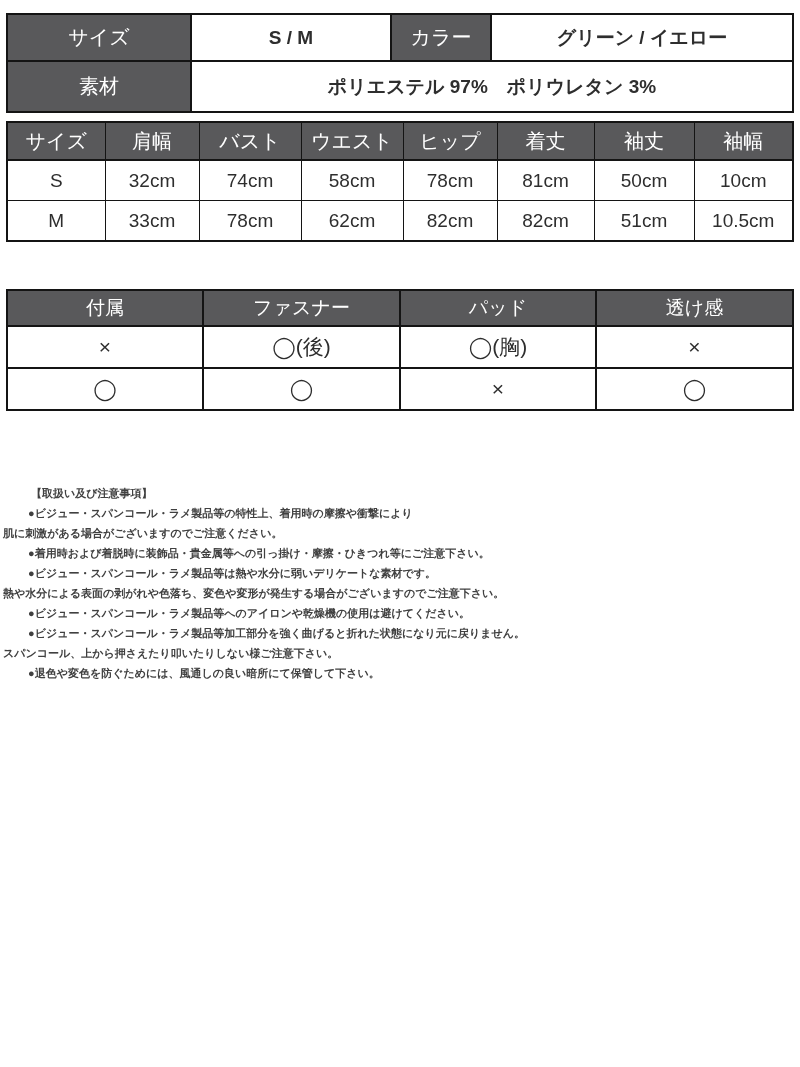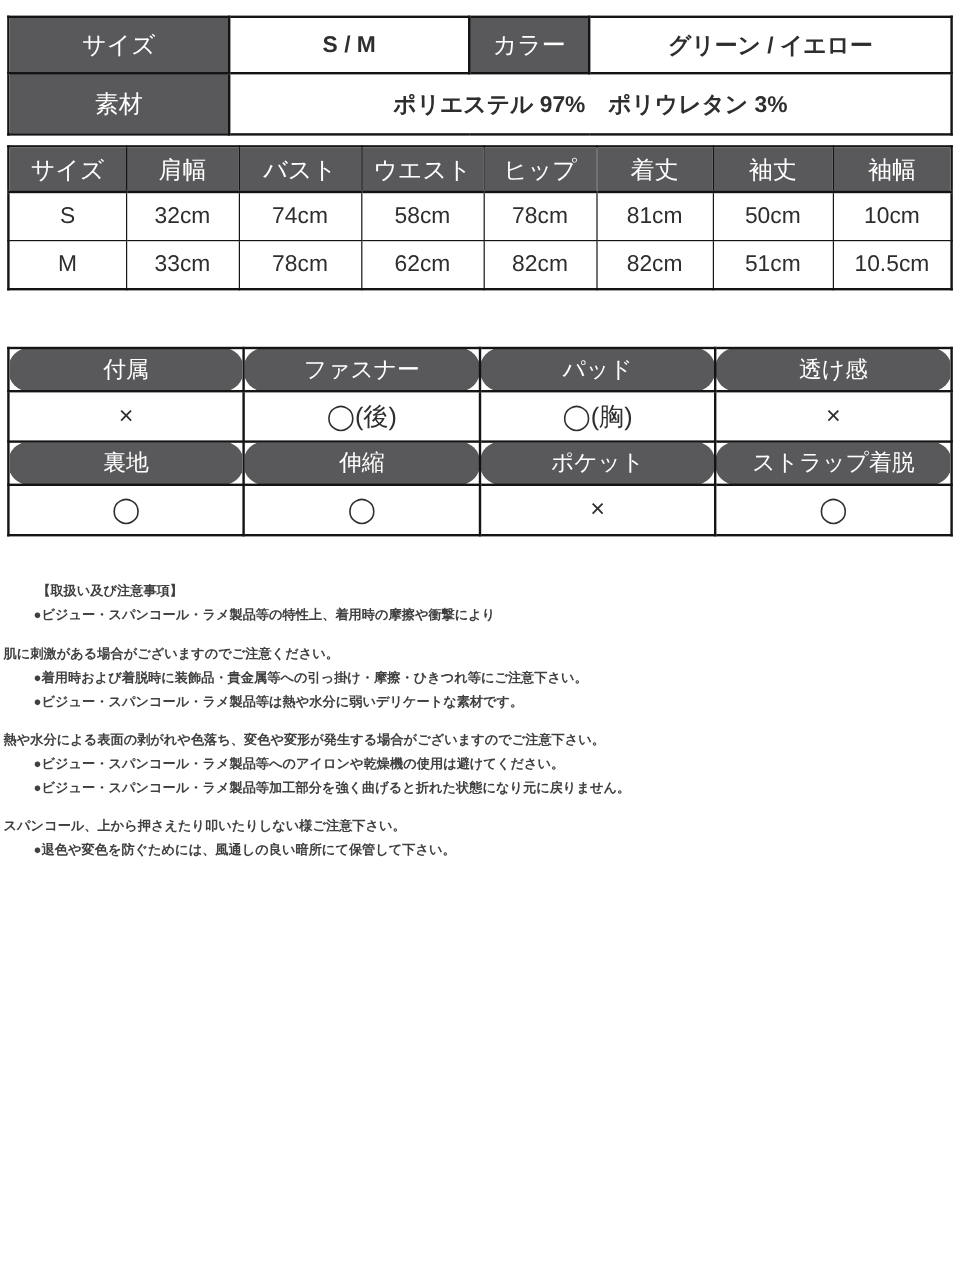--- a/index.html
+++ b/index.html
@@ -40,30 +40,30 @@
   #spec-table tr:nth-child(2) td{height:47px;margin-left:16px;}
   #spec-table td.val{font-size:19px;color:#2e2e2e;font-weight:bold;}
   
   #meas-table{left:6px;top:121px;width:786px;border:2px solid var(--border);}
   #meas-table td{border:1px solid var(--border);font-size:19px;}
   #meas-table td.hdr{font-size:20px;border-bottom:2px solid var(--border);height:34px;}
   #meas-table tr.data td{height:37px;color:#2e2e2e;}
   
   #feat-table{left:6px;top:289px;width:786px;}
   #feat-table td{border:2px solid var(--border);}
-  #feat-table td.hdr{font-size:19px;height:32px;border-radius:17px;}
+  #feat-table td.hdr{font-size:19px;height:32px;}
   #feat-table tr.vals td{height:38px;font-size:21px;color:#2e2e2e;}
   
   #care-notes{
     position:absolute;left:0;top:483px;width:796px;
     font-size:11px;line-height:20px;color:#404040;font-weight:bold;
   }
   #care-notes .title{padding-left:31px;}
   #care-notes .bullet{padding-left:28px;}
-  #care-notes .flush{padding-left:3px;margin-top:12px;}
+  #care-notes .flush{padding-left:3px;}
 </style>
 </head>
 <body>
 
 <div id="page">
 
   <table id="spec-table">
     <colgroup>
         <col style="width:184px">
         <col style="width:200px">
@@ -142,26 +142,20 @@
       <td class="hdr">ファスナー</td>
       <td class="hdr">パッド</td>
       <td class="hdr">透け感</td>
     </tr>
     <tr class="vals">
       <td>×</td>
       <td>◯(後)</td>
       <td>◯(胸)</td>
       <td>×</td>
     </tr>
-    <tr>
-      <td class="hdr">裏地</td>
-      <td class="hdr">伸縮</td>
-      <td class="hdr">ポケット</td>
-      <td class="hdr">ストラップ着脱</td>
-    </tr>
     <tr class="vals">
       <td>◯</td>
       <td>◯</td>
       <td>×</td>
       <td>◯</td>
     </tr>
   </tbody>
     </table>
 
   <div id="care-notes">

